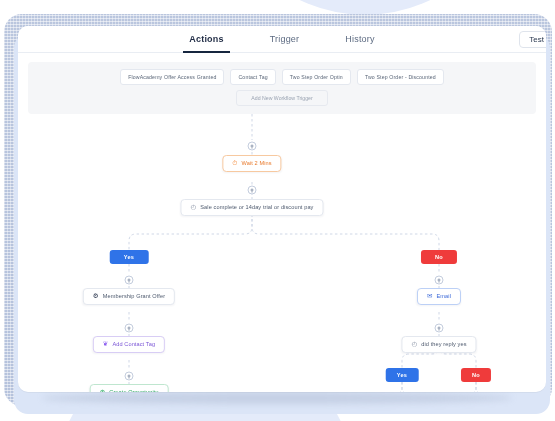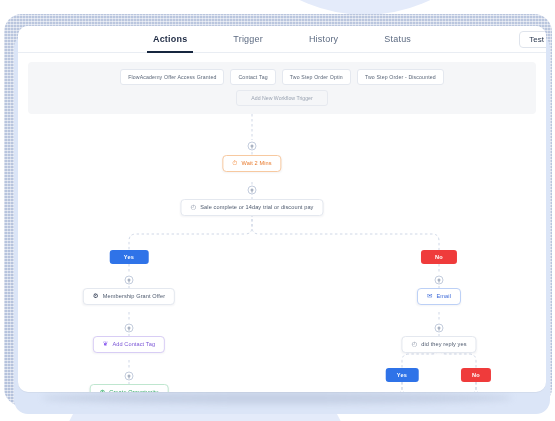--- a/index.html
+++ b/index.html
@@ -243,21 +243,20 @@
 
   <div class="card-shadow"></div>
 
   <div class="card">
 
     <div class="tabbar">
       <div class="tabs">
         <div class="tab active">Actions</div>
         <div class="tab">Trigger</div>
         <div class="tab">History</div>
-        <div class="tab">Status</div>
       </div>
       <div class="test-btn">Test Wo</div>
     </div>
 
     <div class="trigger-panel">
       <div class="trigger-row">
         <div class="trigger-chip">FlowAcademy Offer Access Granted</div>
         <div class="trigger-chip">Contact Tag</div>
         <div class="trigger-chip">Two Step Order Optin</div>
         <div class="trigger-chip">Two Step Order - Discounted</div>

